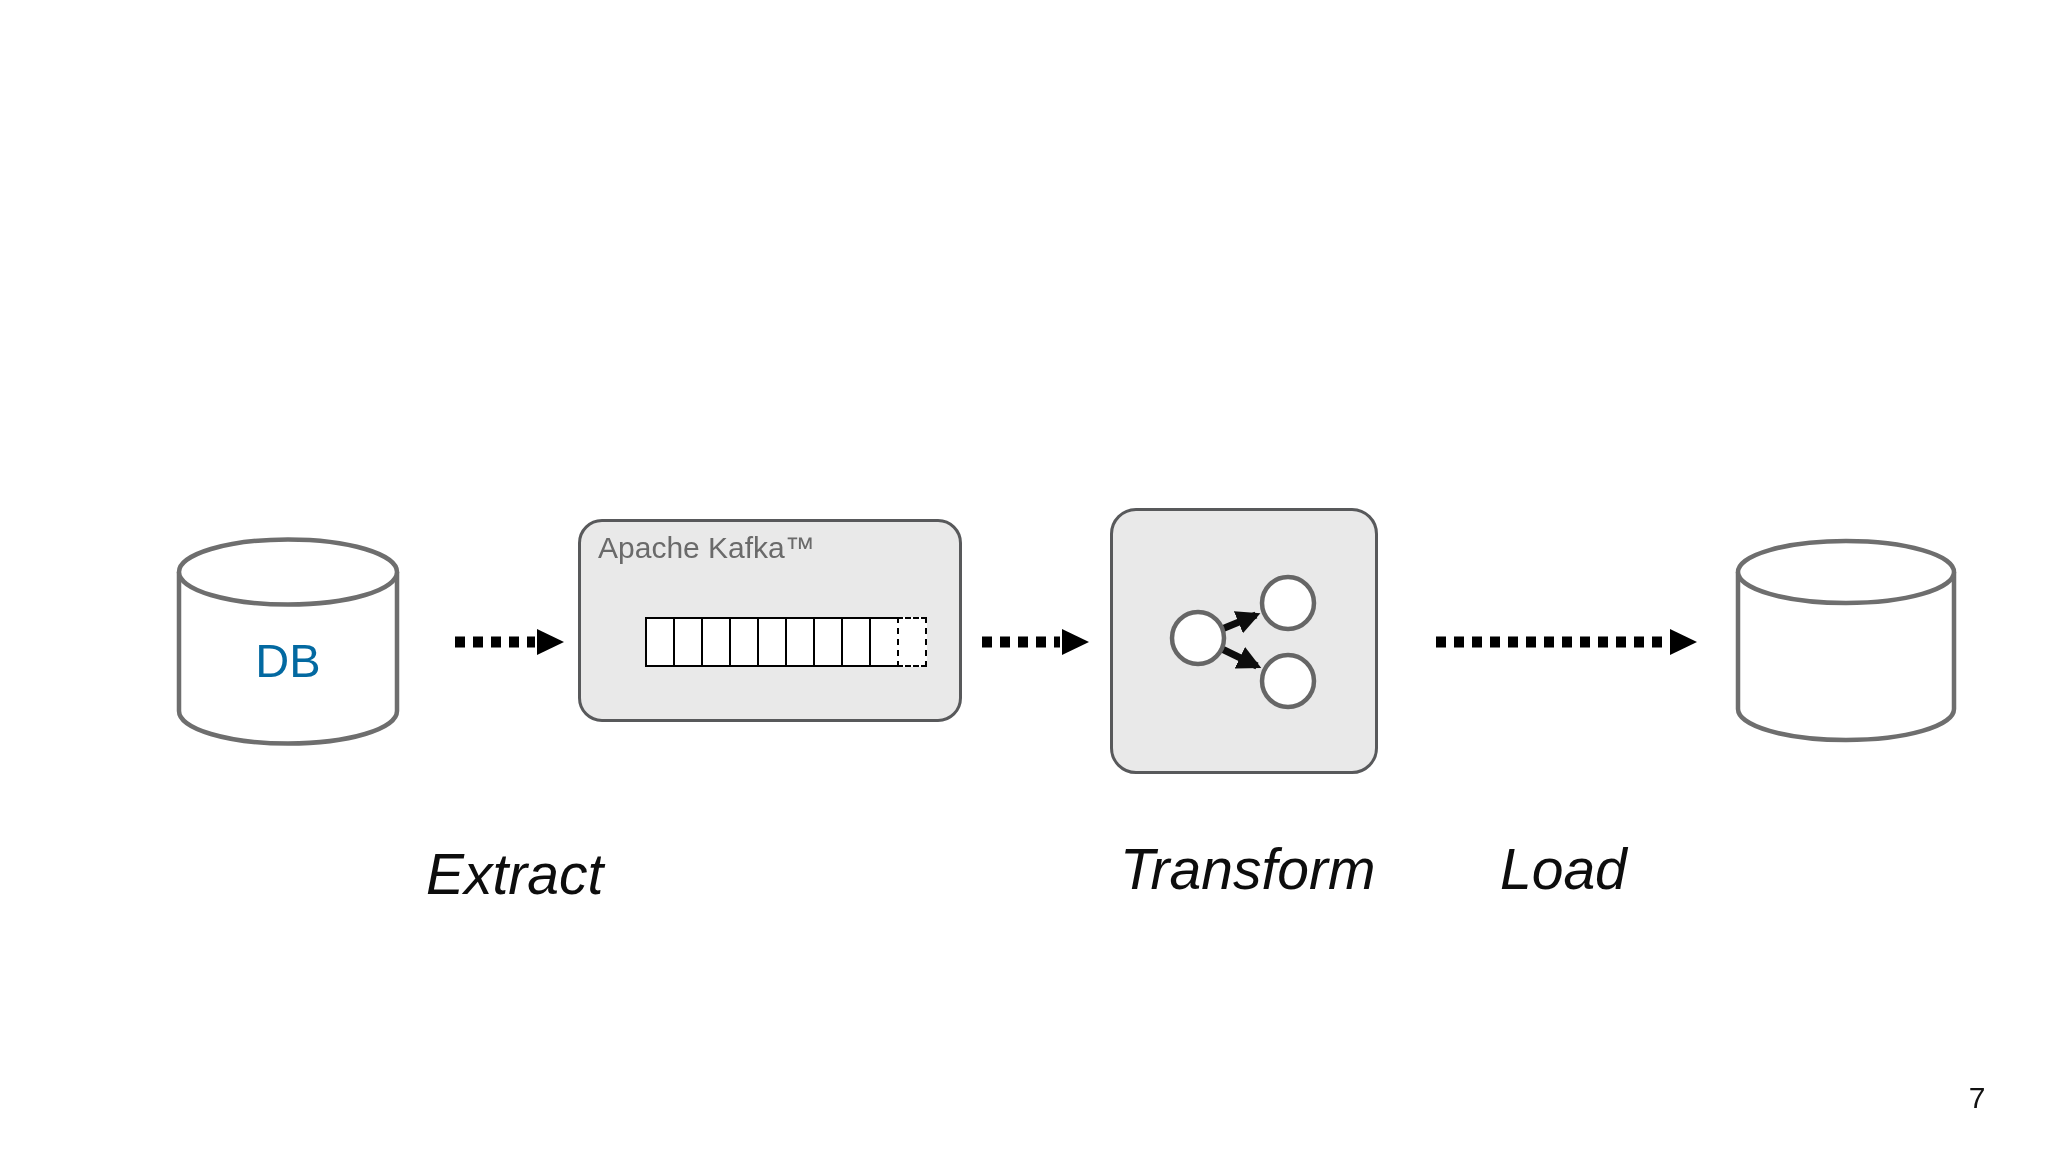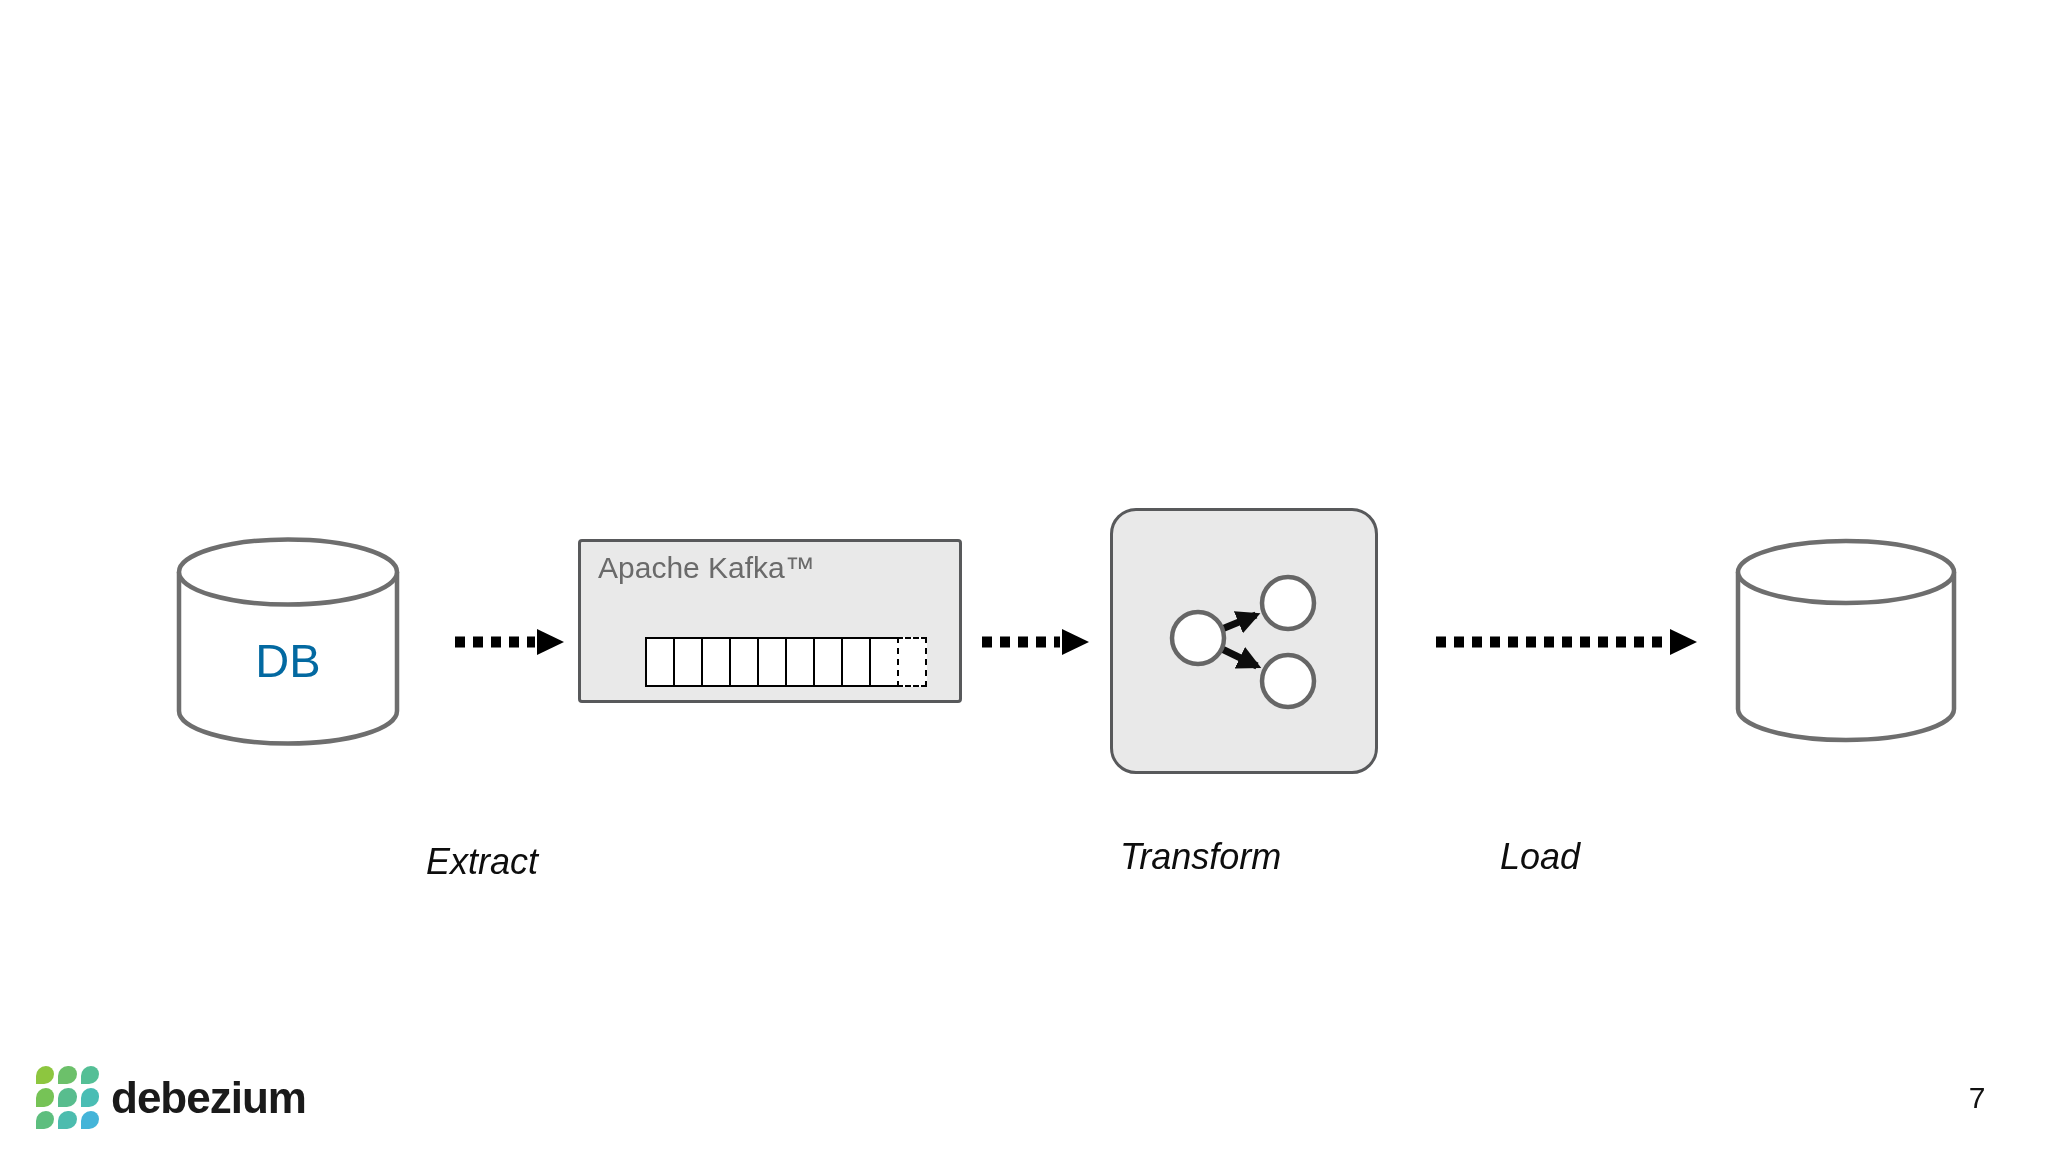--- a/index.html
+++ b/index.html
@@ -22,25 +22,25 @@
   
   .cyl { position:absolute; }
   .cyl-label {
     position:absolute; text-align:center;
     font-size:47px; color:#0369a1;
   }
   .cyl-label sub { font-size:0.72em; vertical-align:-0.18em; }
 
   
   .kafka-box {
-    position:absolute; left:578px; top:539px;
-    width:384px; height:164px; box-sizing:border-box;
+    position:absolute; left:578px; top:519px;
+    width:384px; height:203px; box-sizing:border-box;
     background:var(--box-fill,#e9e9e9);
     border:3px solid var(--box-border,#58595b);
-    border-radius:4px;
+    border-radius:24px;
   }
   .kafka-label {
     display:block; margin:9px 0 0 17px;
     font-size:30px; color:var(--kafka-label,#6a6a6a);
   }
   .queue {
     position:absolute; left:64px; top:95px;
     display:flex;
   }
   .queue .cell {
@@ -61,21 +61,21 @@
     border-radius:26px;
   }
   .transform-box svg { position:absolute; left:-3.5px; top:-3.5px; }
 
   
   .flow-arrow { position:absolute; height:28px; }
 
   
   .stage-label {
     position:absolute;
-    font-size:36px; font-style:italic; color:#0d0d0d;
+    font-size:57px; font-style:italic; color:#0d0d0d;
     white-space:nowrap;
   }
   .lbl-extract  { left:426px;  top:841px; }
   .lbl-transform{ left:1120px; top:836px; }
   .lbl-load     { left:1500px; top:836px; }
 
   
   .brand {
     position:absolute; left:36px; top:1066px;
     display:flex; align-items:center; gap:12px;
@@ -164,30 +164,16 @@
     <svg width="224" height="206" viewBox="0 0 224 206">
       <path d="M4 34 L4 171 A108 31 0 0 0 220 171 L220 34" fill="#ffffff" stroke="#6e6e6e" stroke-width="4.5"></path>
       <ellipse cx="112" cy="34" rx="108" ry="31" fill="#ffffff" stroke="#6e6e6e" stroke-width="4.5"></ellipse>
     </svg>
   </div>
 
   <div class="stage-label lbl-extract">Extract</div>
   <div class="stage-label lbl-transform">Transform</div>
   <div class="stage-label lbl-load">Load</div>
 
-  <div class="brand">
-    <div class="brand-icon">
-        <div class="tile" style="background: rgb(141, 198, 63);"></div>
-        <div class="tile" style="background: rgb(108, 192, 106);"></div>
-        <div class="tile" style="background: rgb(84, 191, 150);"></div>
-        <div class="tile" style="background: rgb(118, 195, 86);"></div>
-        <div class="tile" style="background: rgb(88, 189, 142);"></div>
-        <div class="tile" style="background: rgb(74, 189, 180);"></div>
-        <div class="tile" style="background: rgb(93, 190, 126);"></div>
-        <div class="tile" style="background: rgb(76, 188, 174);"></div>
-        <div class="tile" style="background: rgb(68, 180, 216);"></div>
-      </div>
-    <div class="brand-text">debezium</div>
-  </div>
 
   <div class="page-number">7</div>
 
 </div>
 
 </body></html>

